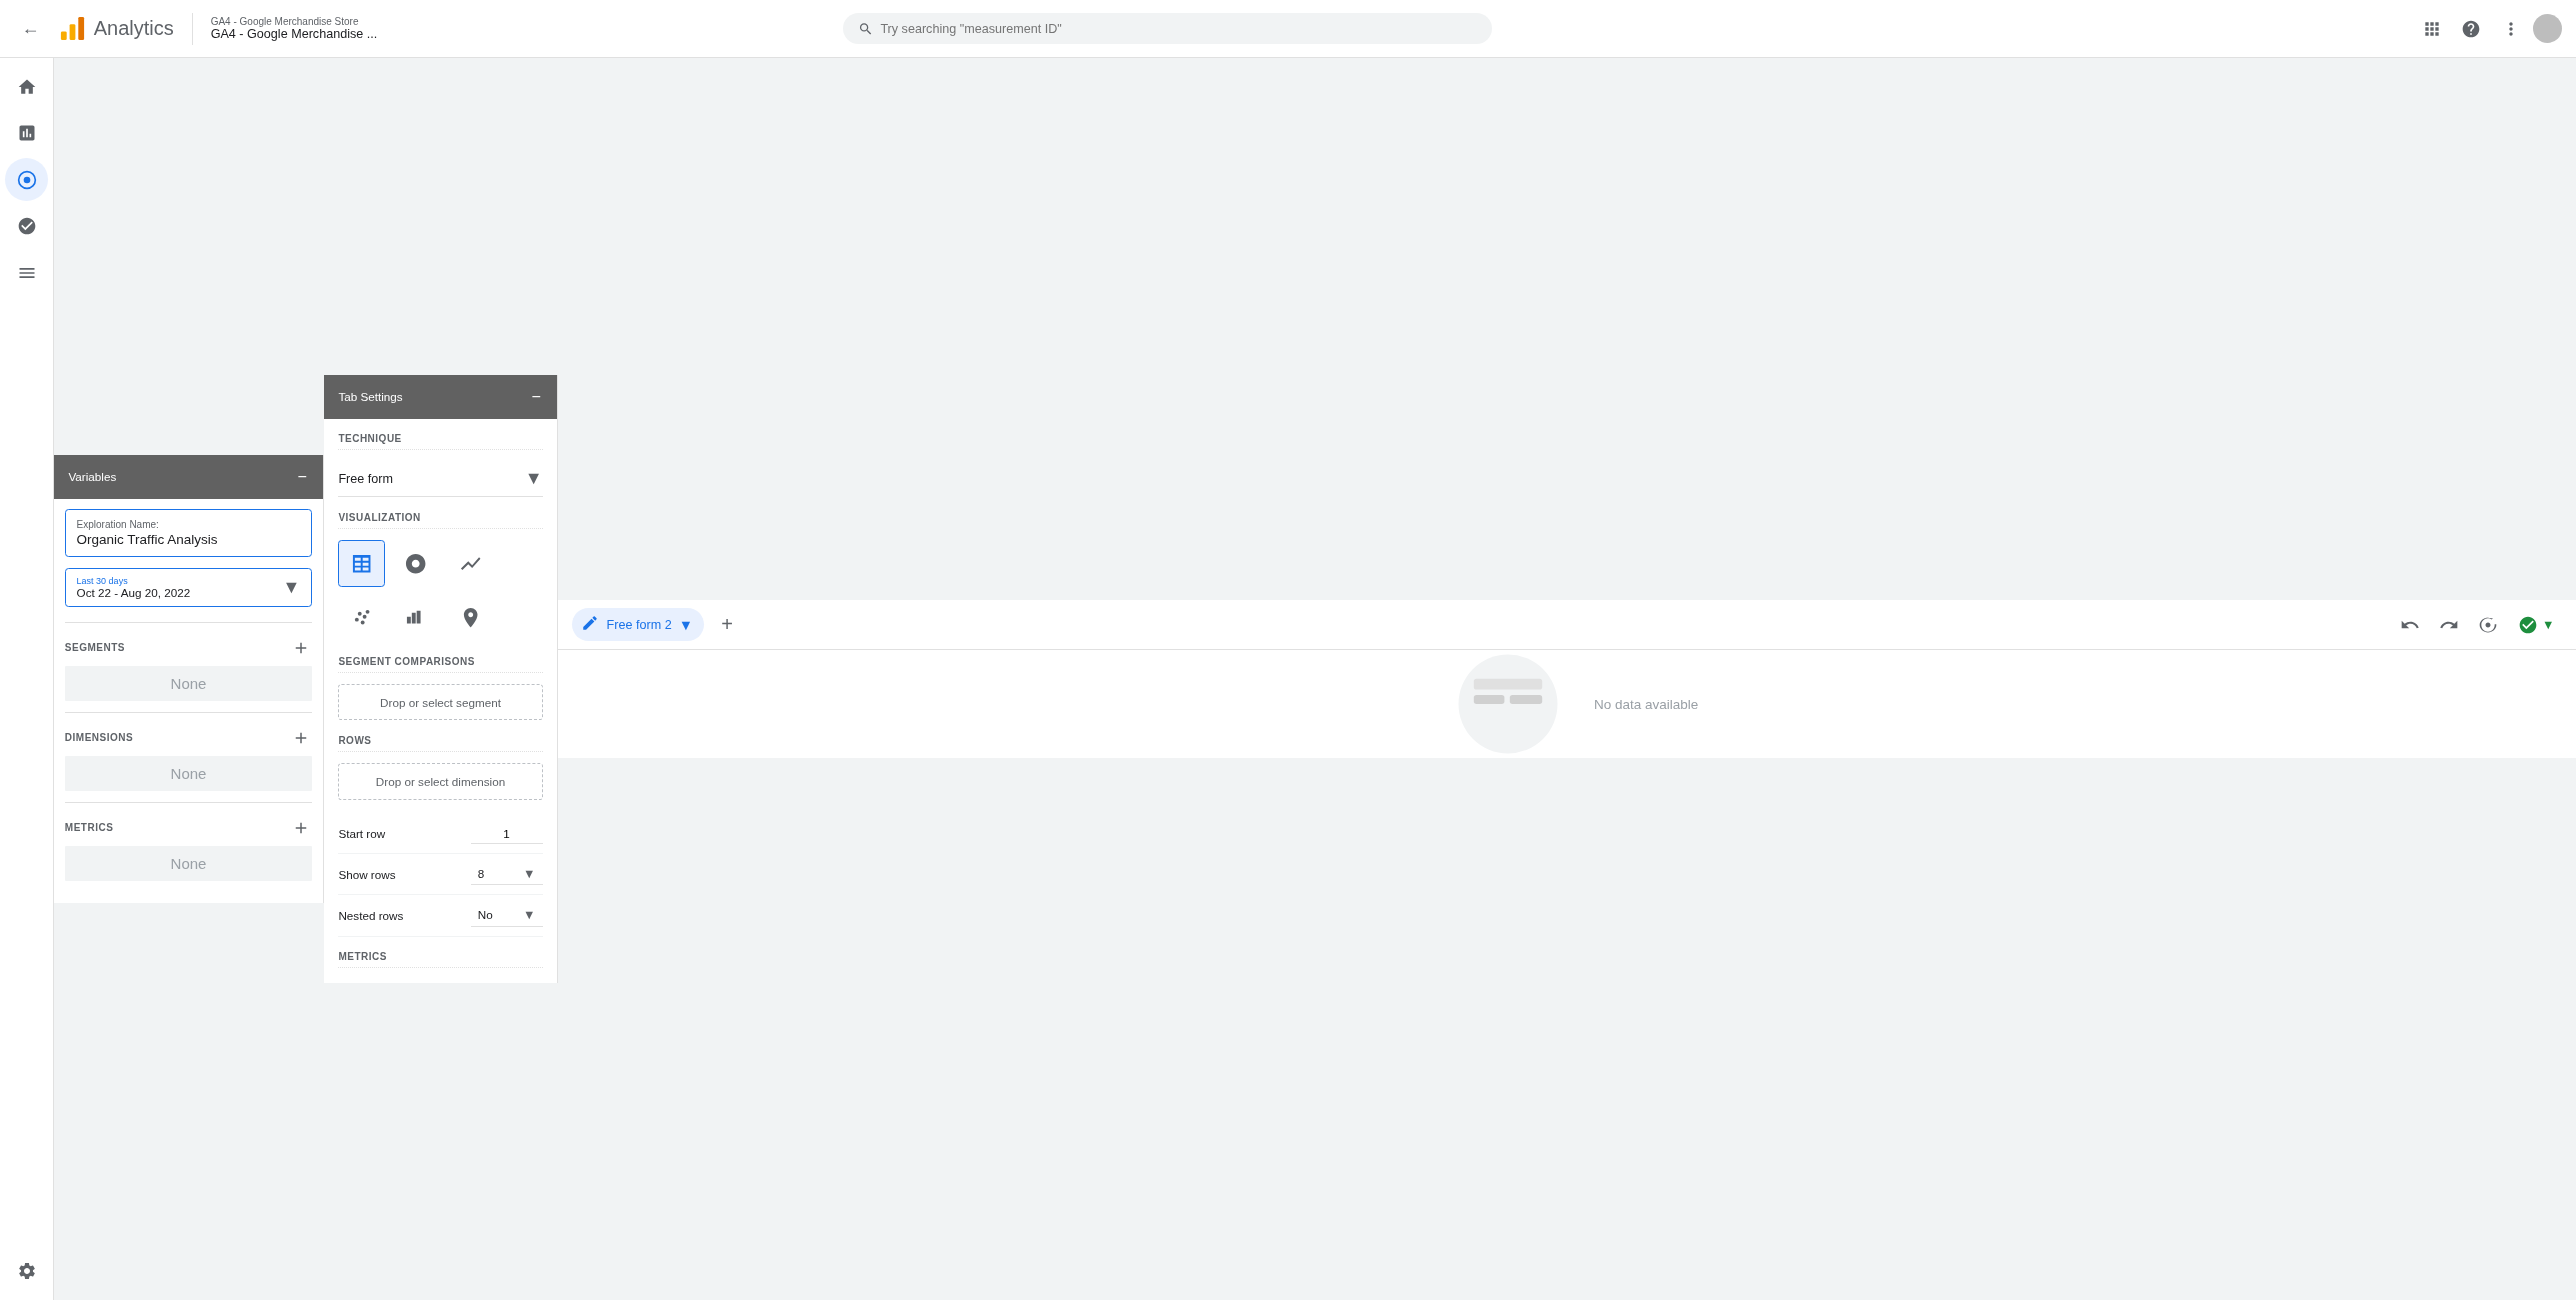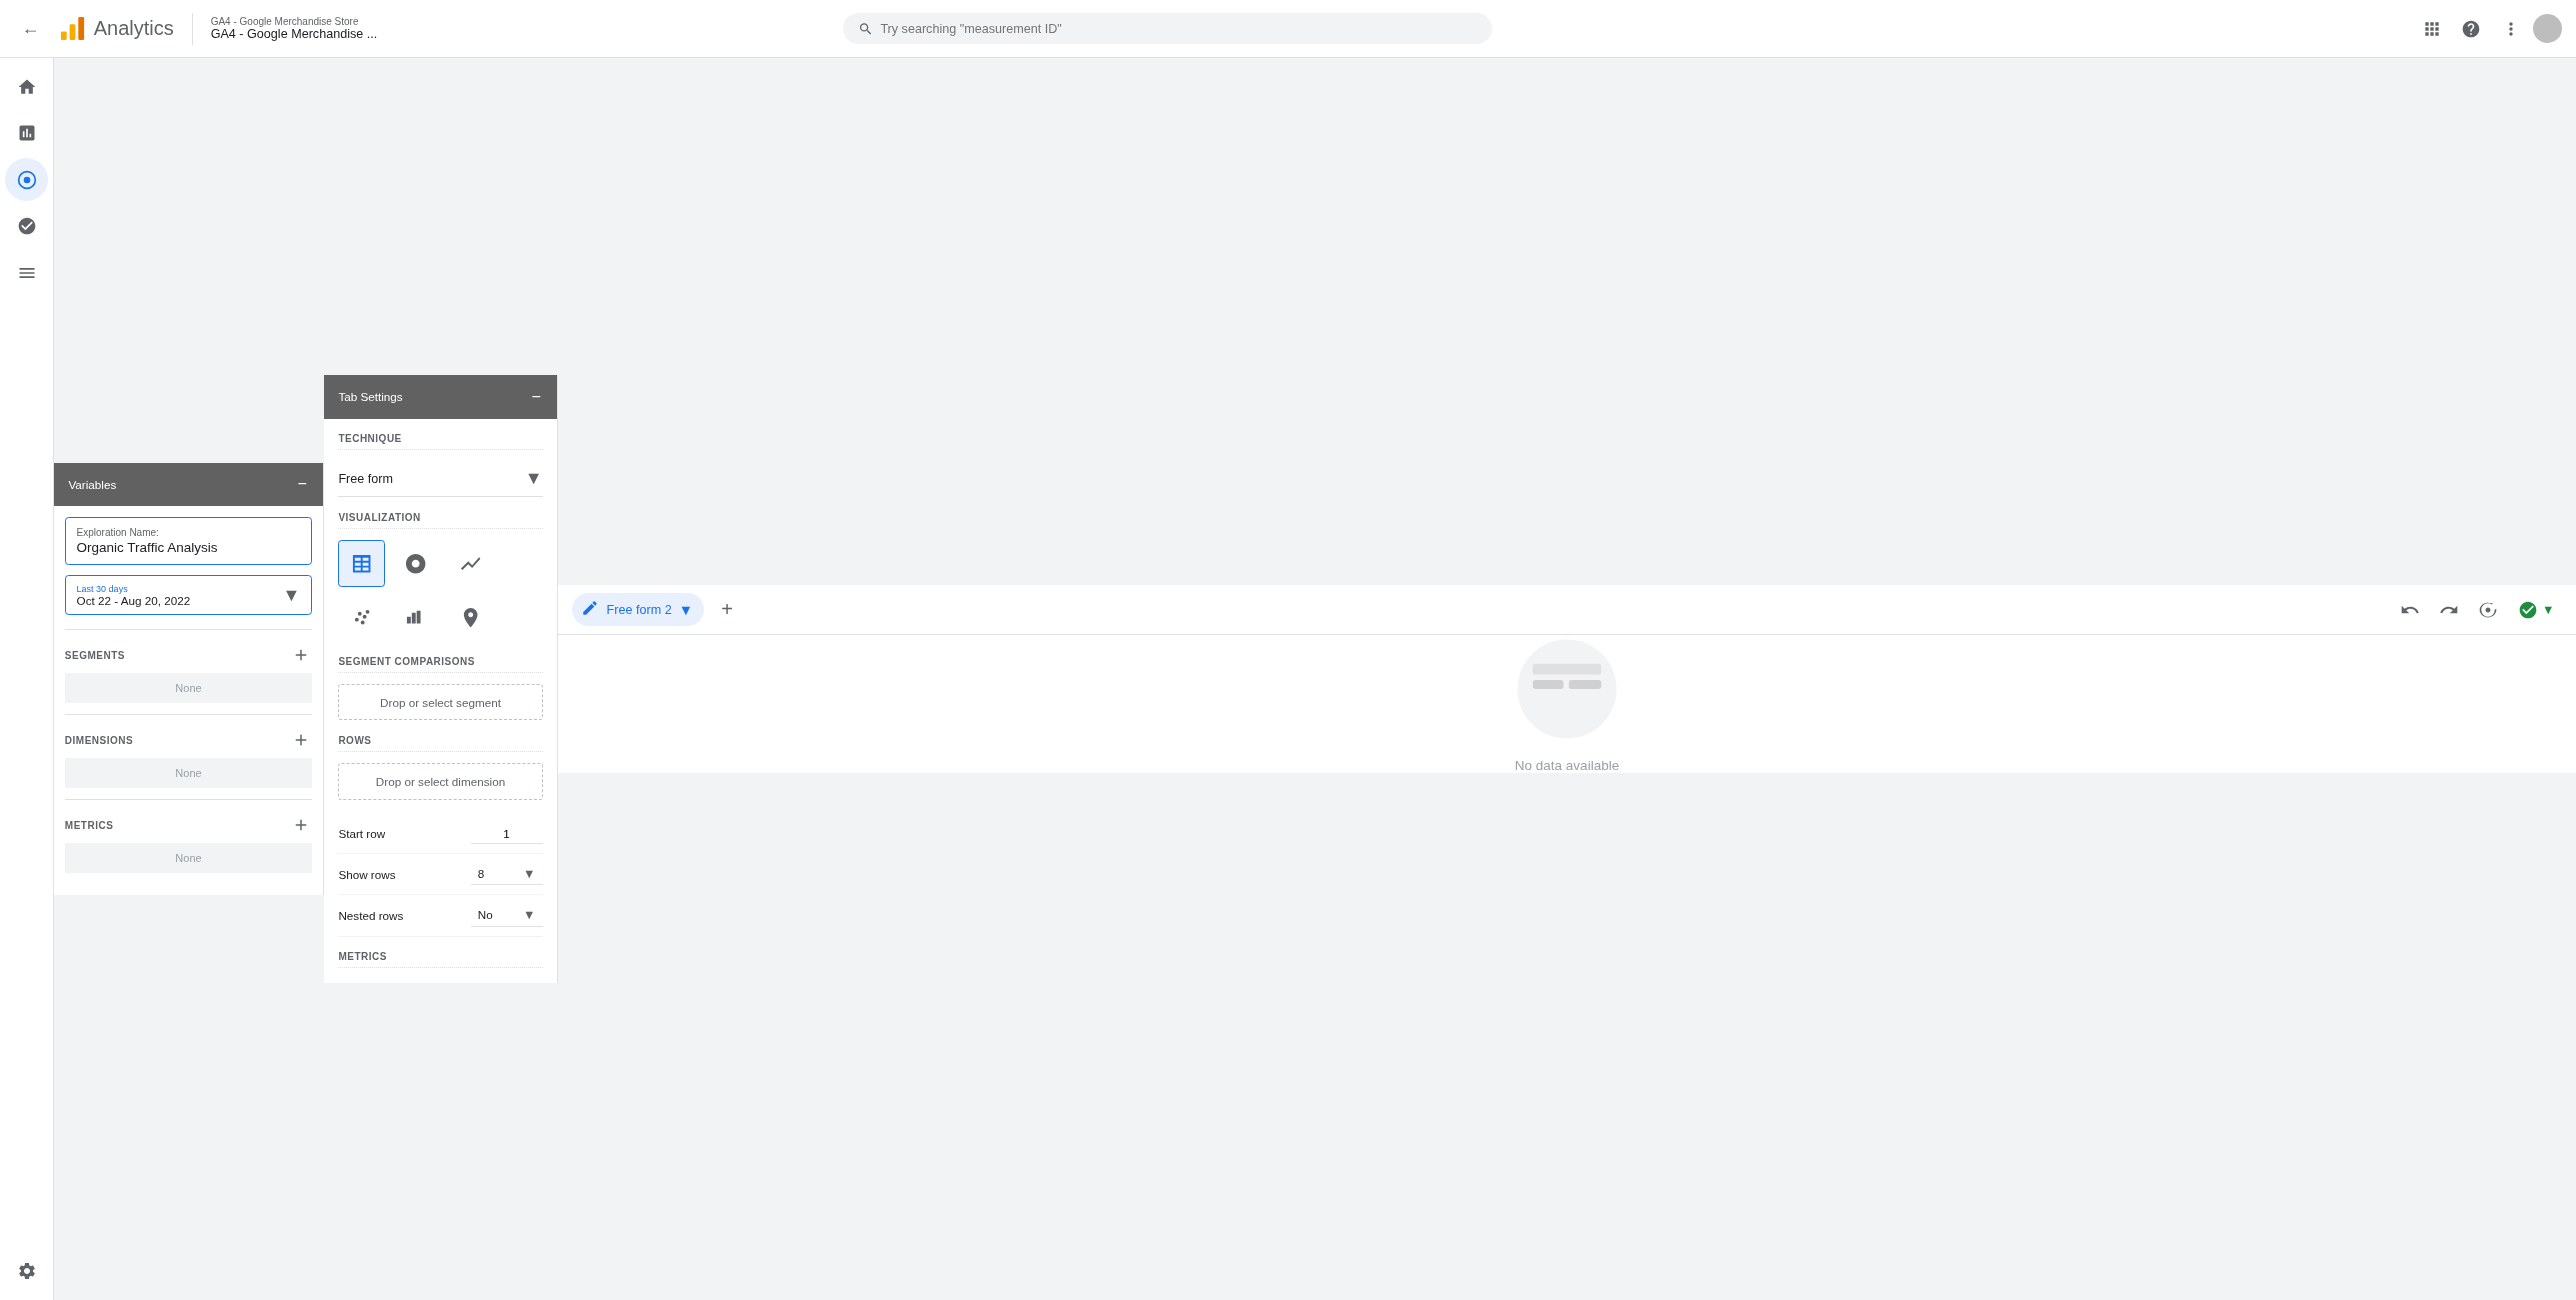--- a/index.html
+++ b/index.html
@@ -113,21 +113,21 @@
     .section-title { font-size: 10px; font-weight: 600; color: #5f6368; letter-spacing: 0.5px; }
     .add-btn {
       background: none; border: none; cursor: pointer;
       color: #5f6368; font-size: 18px; padding: 1.8px;
       display: flex; align-items: center;
     }
 
     .none-box {
       background: #f1f3f4; border-radius: 1px;
       padding: 9px 10.8px; text-align: center;
-      color: #9aa0a6; font-size: 11px; margin-bottom: 11px;
+      color: #9aa0a6; font-size: 15px; margin-bottom: 11px;
     }
 
     .panel-separator { height: 0.9px; background: #e0e0e0; margin: 7.2px 0; }
 
     
     .tab-settings-panel {
       width: 234px; background: #fff;
       border-right: 0.9px solid #e0e0e0;
       display: flex; flex-direction: column;
       flex-shrink: 0;
@@ -224,21 +224,21 @@
     .save-btn {
       display: flex; align-items: center; gap: 3.6px;
       background: none; border: none; cursor: pointer;
       color: #1e8e3e; font-size: 18px;
       padding: 5.4px 7.2px; border-radius: 3.6px;
     }
 
     
     .chart-area {
       flex: 1; display: flex; align-items: center; justify-content: center;
-      flex-direction: column; gap: 14.4px; background: #fff;
+      gap: 14.4px; background: #fff;
     }
     .no-data-illustration {
       width: 144px; height: 108px;
       display: flex; align-items: center; justify-content: center;
     }
     .no-data-text { font-size: 13.5px; color: #9aa0a6; }
 
     
     ::-webkit-scrollbar { width: 5.4px; height: 5.4px; }
     ::-webkit-scrollbar-thumb { background: #bdc1c6; border-radius: 2.7px; }

